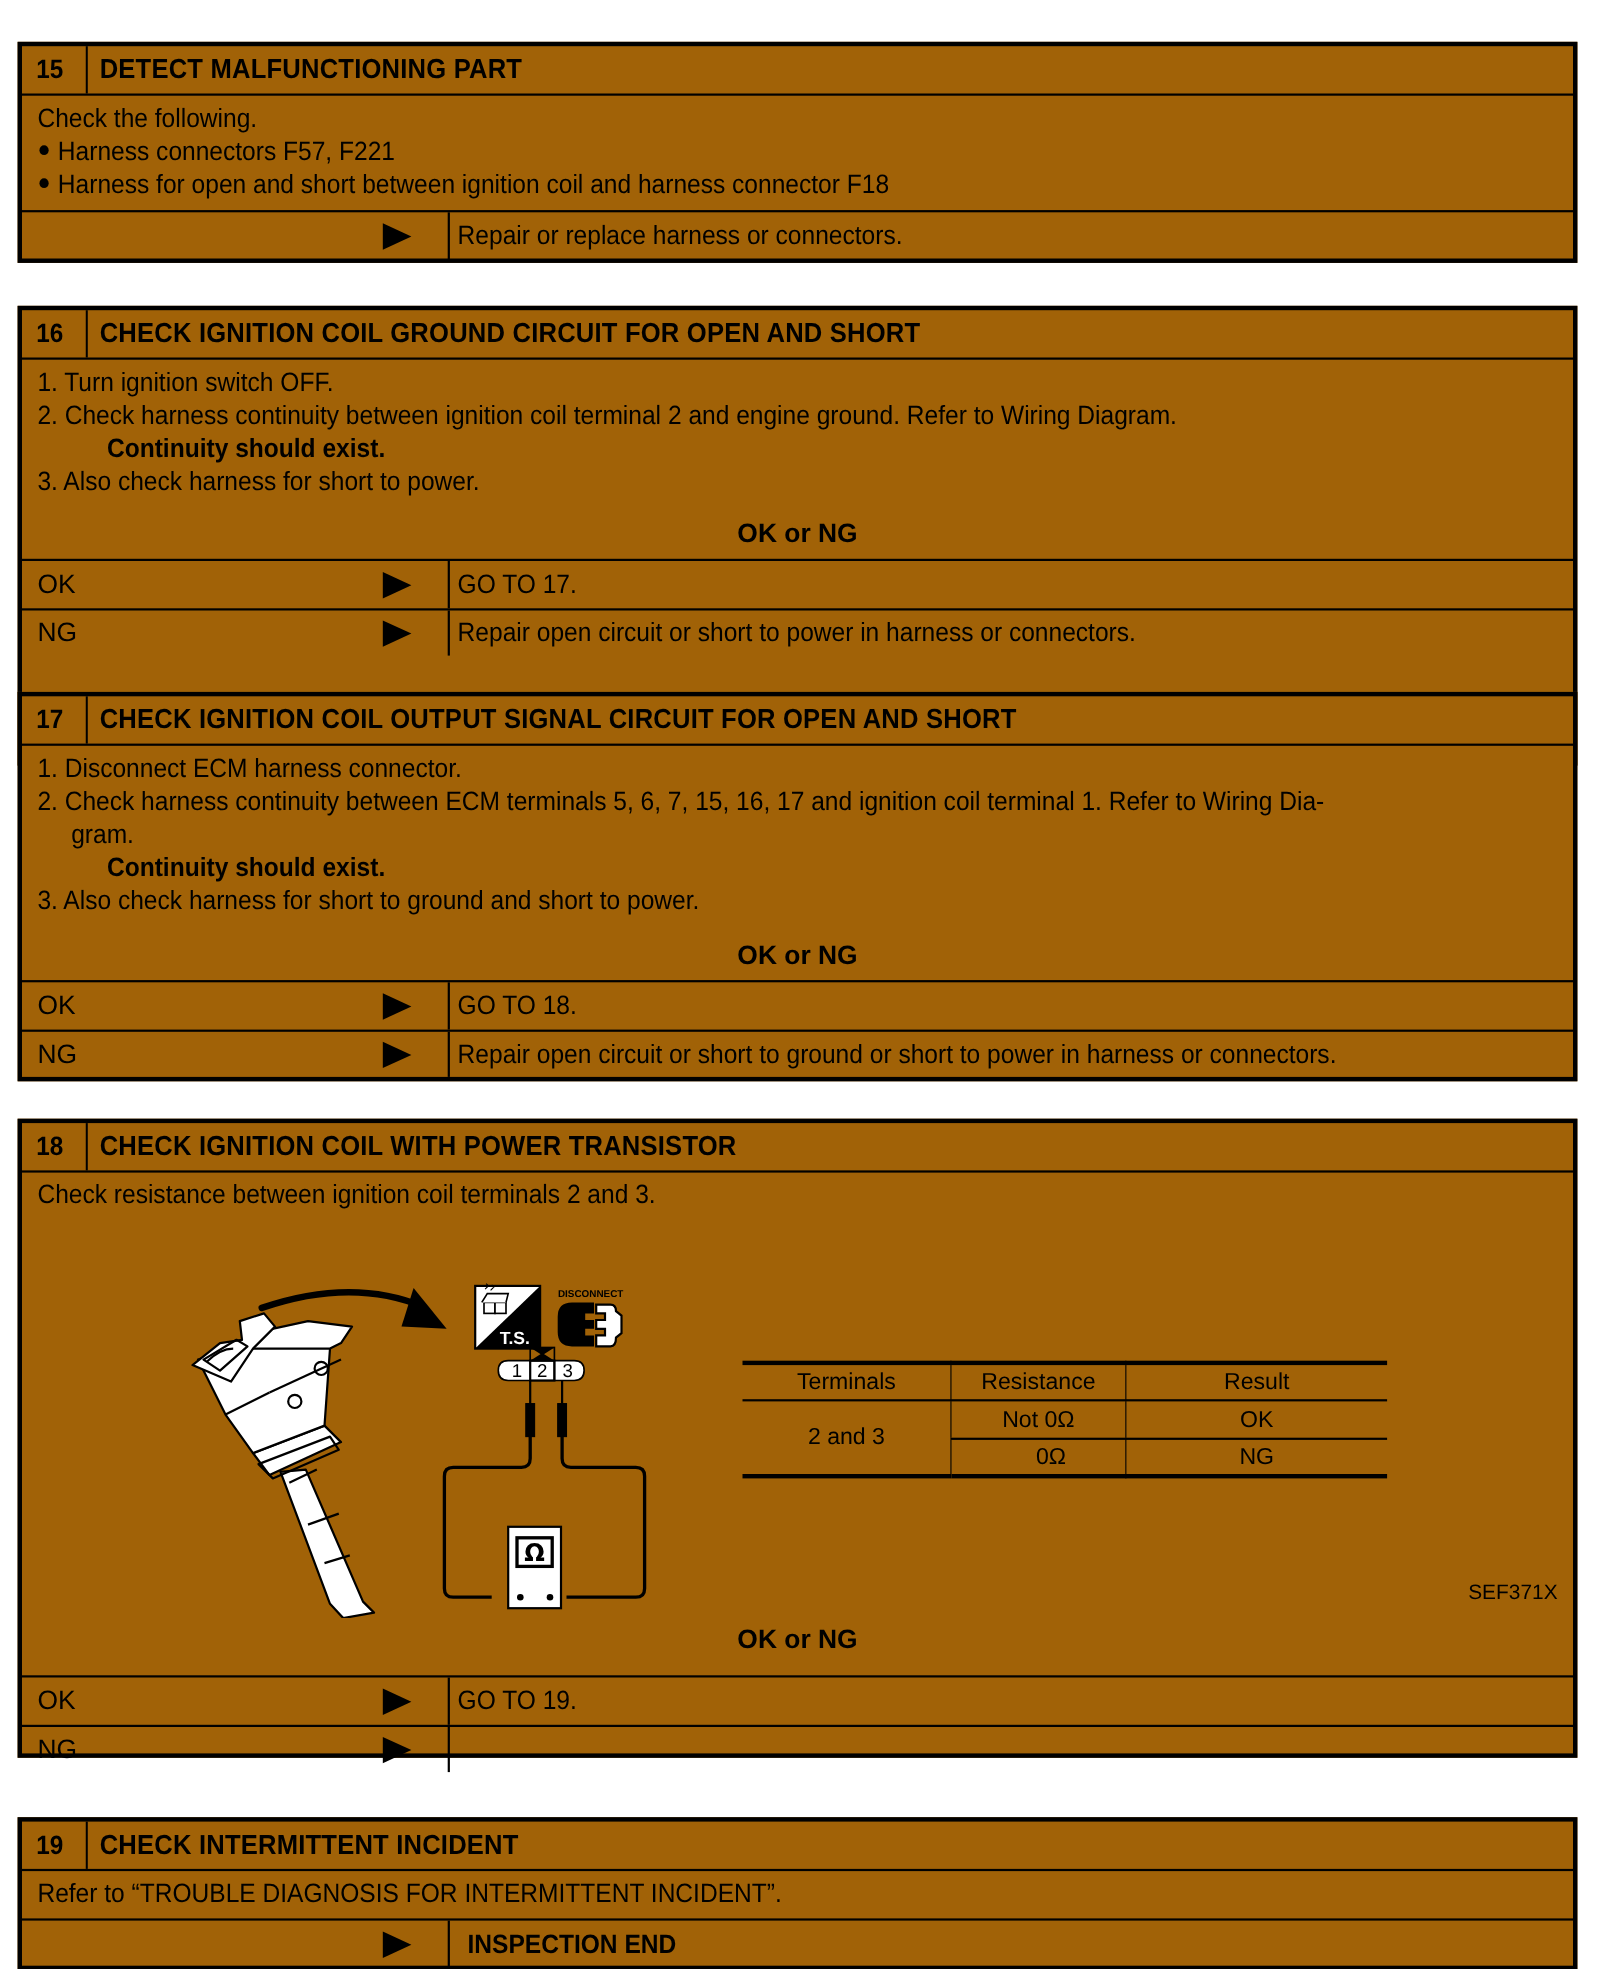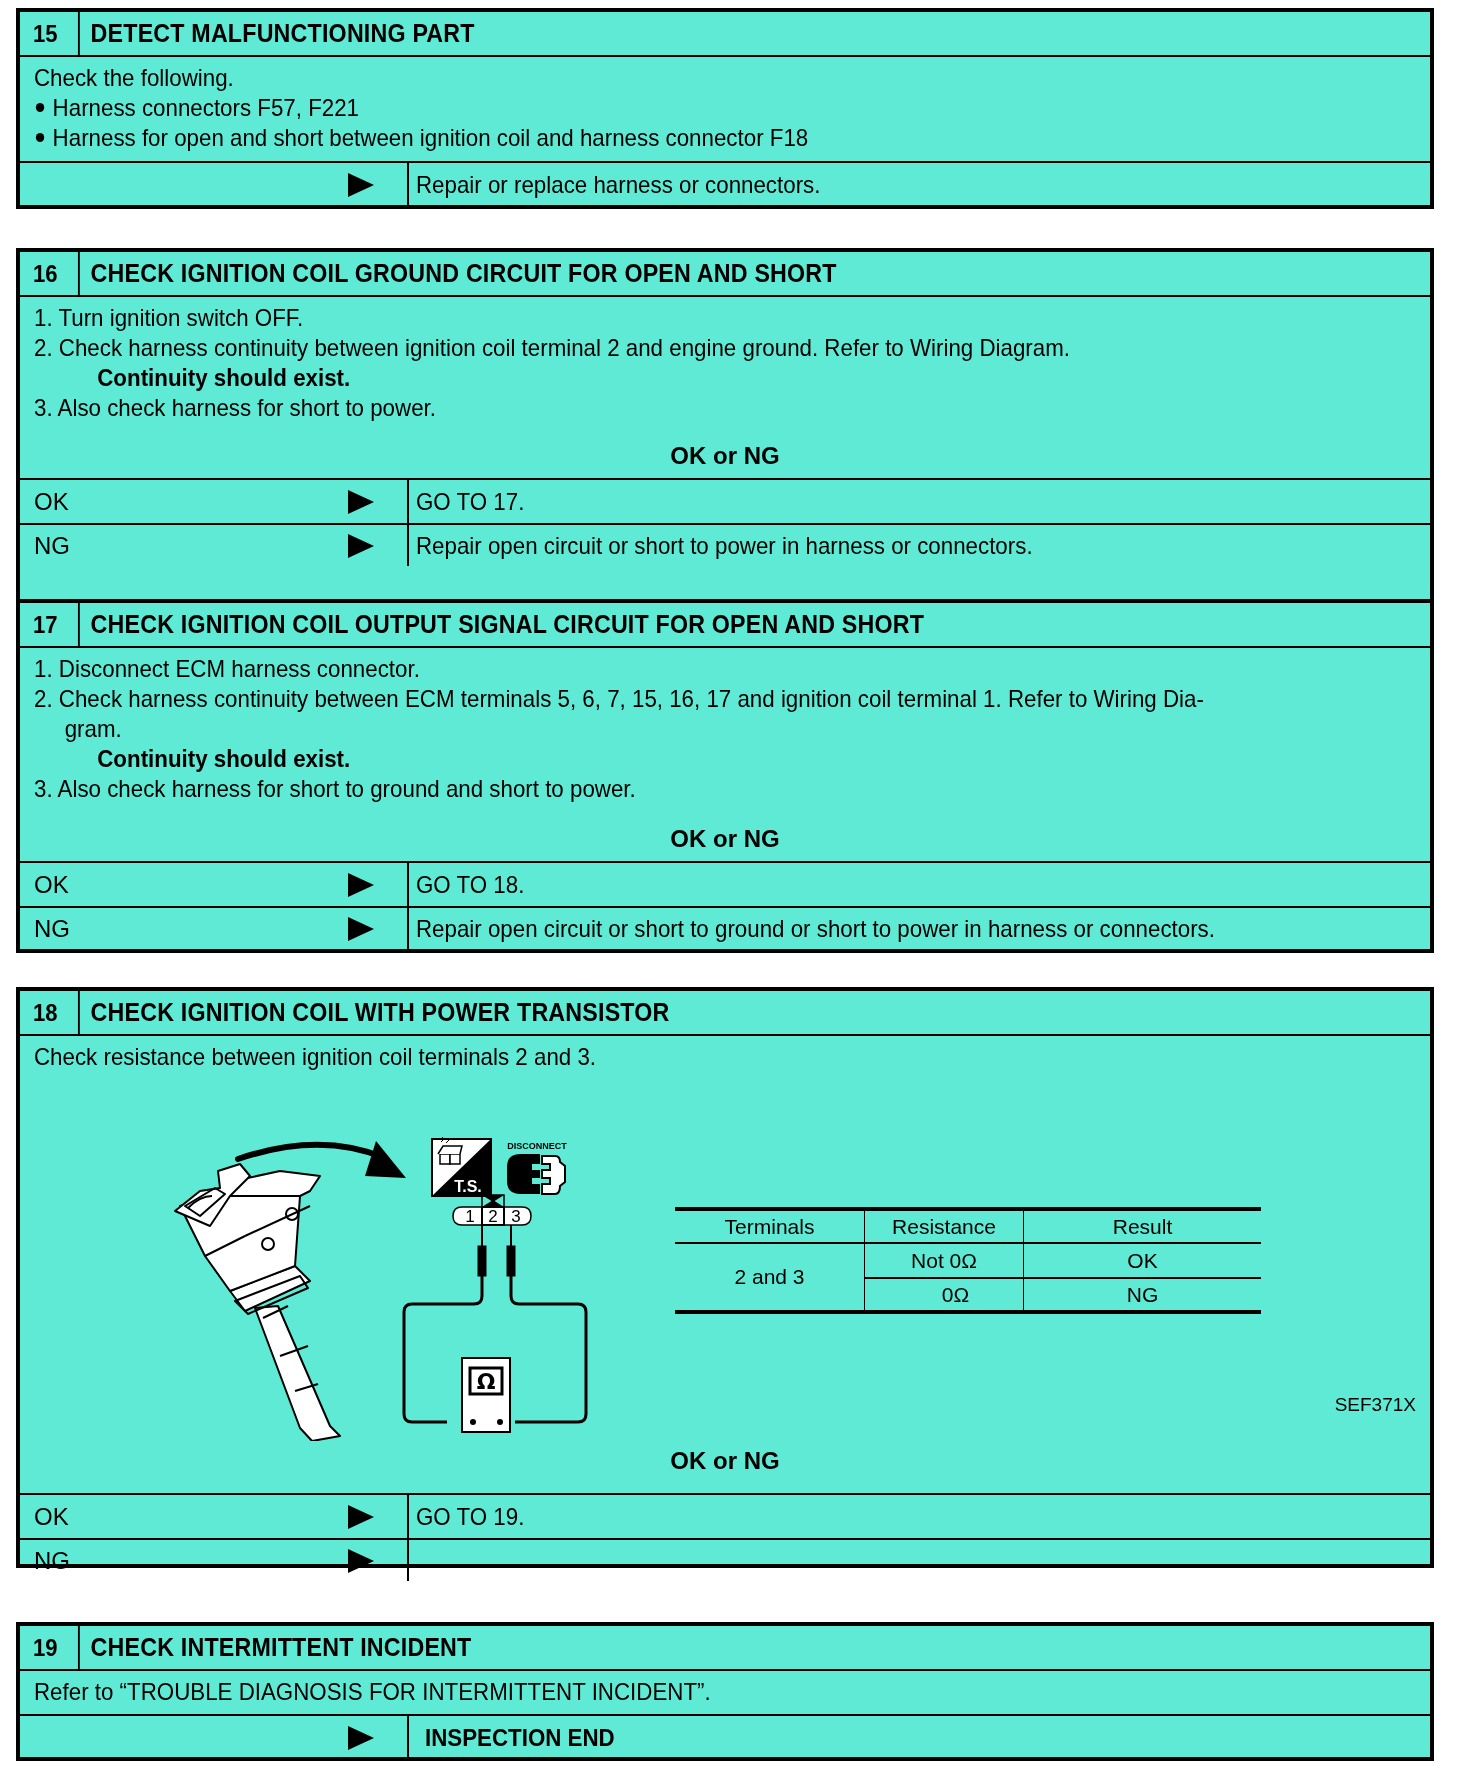--- a/index.html
+++ b/index.html
@@ -1,18 +1,18 @@
 <!DOCTYPE html>
 <html><head>
 <meta charset="utf-8">
 <style>
   html, body { margin:0; padding:0; background:#ffffff; }
   body { width:1472px; height:1790px; position:relative; overflow:hidden;
          font-family:"Liberation Sans", sans-serif; color:#000; }
-  .box { position:absolute; left:16px; width:1418px; border:4px solid #000; box-sizing:border-box; background:#5eead4; }
+  .box { position:absolute; left:16px; width:1418px; border:4px solid #000; box-sizing:border-box; background:#a16207;margin-top:30px; }
   .hdr { position:relative; height:45px; border-bottom:2px solid #000; box-sizing:border-box; display:flex; align-items:center; }
   .hdr .num { width:65px; height:100%; border-right:2px solid #000; box-sizing:border-box; display:flex; align-items:center; padding-left:14px; font-weight:bold; font-size:24px; transform:scaleX(0.92); transform-origin:left; }
   .hdr .ttl { padding-left:6px; font-weight:bold; font-size:25px; white-space:nowrap; transform:scaleX(0.93); transform-origin:left; letter-spacing:0.2px; }
   .body { position:relative; padding:6px 14px 0 14px; box-sizing:border-box; border-bottom:2px solid #000; font-size:24px; line-height:30px; }
   .body .line { white-space:nowrap; transform:scaleX(0.93); transform-origin:left; }
   .body .ind { padding-left:33px; }
   .body .bold { font-weight:bold; }
   .body .indb { padding-left:68px; }
   .bullet { display:inline-block; width:9px; height:9px; border-radius:50%; background:#000; margin-right:9px; margin-left:2px; vertical-align:middle; position:relative; top:-2px; }
   .okng { text-align:center; font-weight:bold; font-size:24px; position:absolute; left:0; right:0; }
@@ -209,21 +209,21 @@
         <td style="border-right:1.5px solid #000;">Not 0Ω</td>
         <td>OK</td>
       </tr>
       <tr style="height:34px; border-bottom:4px solid #000;">
         <td style="border-right:1.5px solid #000;padding-left:23px;">0Ω</td>
         <td>NG</td>
       </tr>
     </tbody>
       </table>
 
-    <div class="fig-code" style="right:14px; top:354px;">SEF371X</div>
+    <div class="fig-code" style="right:14px; top:368px;">SEF371X</div>
     <div class="okng" style="top:410px;">OK or NG</div>
   </div>
   <div class="row">
     <div class="cond">
         <span>OK</span>
         <span class="arrow"></span>
       </div>
     <div class="act">
         <span>GO TO 19.</span>
       </div>

